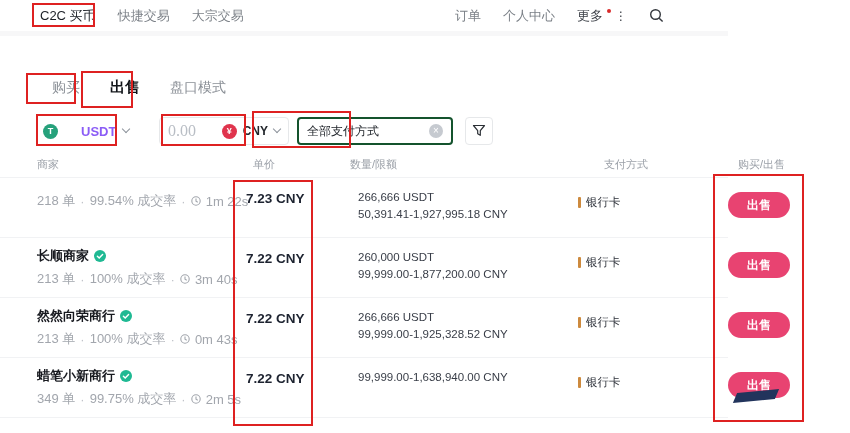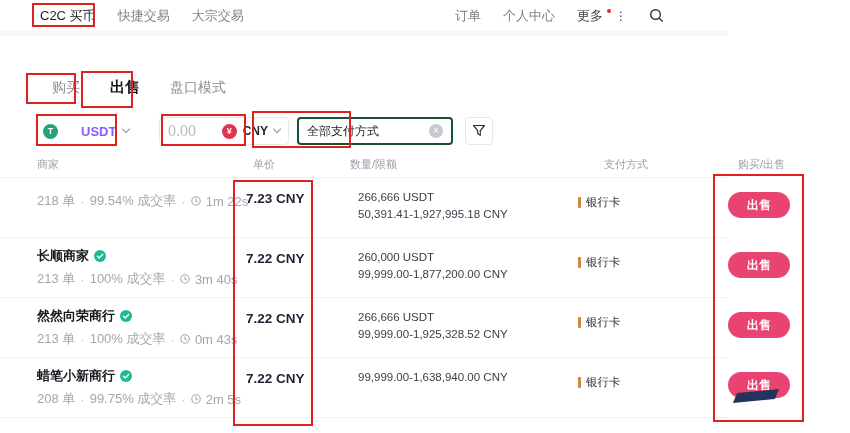--- a/index.html
+++ b/index.html
@@ -275,21 +275,21 @@
         <div class="merchant-line">
           <span class="merchant-name">蜡笔小新商行</span>
           <span class="badge">
               <svg width="12" height="12" viewBox="0 0 12 12">
                 <circle cx="6" cy="6" r="6" fill="#1fb993"></circle>
                 <path d="M3.4 6.2 l1.8 1.8 l3.4 -3.6" fill="none" stroke="#fff" stroke-width="1.4" stroke-linecap="round"></path>
               </svg>
             </span>
         </div>
         <div class="merchant-stats">
-          <span>208 单</span>
+          <span>349 单</span>
             <span class="sep"></span>
           <span>99.75% 成交率</span>
             <span class="sep"></span>
           <span class="clock">
               <svg width="10" height="10" viewBox="0 0 10 10">
                 <circle cx="5" cy="5" r="4.2" fill="none" stroke="#a2a6ad" stroke-width="1.1"></circle>
                 <path d="M5 2.6 v2.6 l1.8 1" fill="none" stroke="#a2a6ad" stroke-width="1.1"></path>
               </svg>
             </span>
           <span>2m 5s</span>

